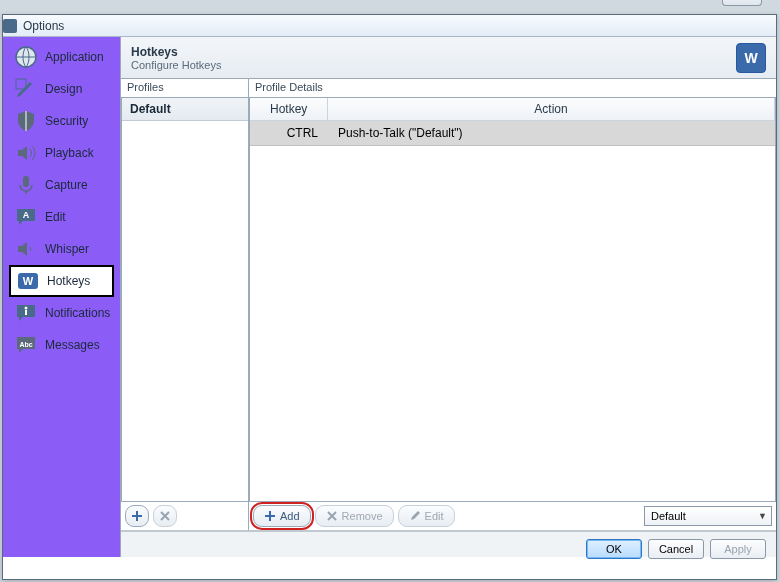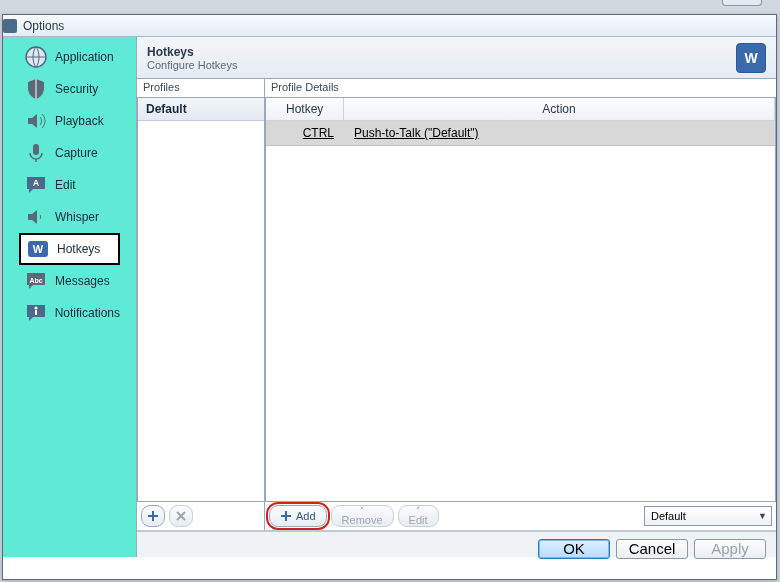--- a/index.html
+++ b/index.html
@@ -45,24 +45,24 @@
   color: #444;
   line-height: 14px;
   cursor: pointer;
 }
 
 .body {
   display: flex;
   height: 520px;
 }
 .sidebar {
-  width: 134px;
+  width: 118px;
   border-right: 1px solid #9aaabb;
-  padding: 4px 16px;
-  background: #5eead4;
+  padding: 4px 6px;
+  background: #8b5cf6;
 }
 .sb-item {
   display: flex; align-items: center;
   height: 32px;
   padding-left: 4px;
   cursor: pointer;
   gap: 6px;
 }
 .sb-item.selected {
   border: 2px solid #000;
@@ -143,21 +143,20 @@
   background: linear-gradient(#fcfdfe,#eef2f6);
   border-bottom:1px solid #cbd4de;
 }
 .dt-head div { padding:4px 20px; color:#2a3a4a; border-right:1px solid #cbd4de; }
 .dt-hk { width:78px; text-align:center; }
 .dt-ac { flex:1; text-align:center; }
 .dt-row {
   display:flex;
   background:#d8d8d8;
   border-bottom:1px solid #c0c0c0;
-  text-decoration:underline;
 }
 .dt-row .dt-hk { text-align:right; padding:5px 10px; border:none; }
 .dt-row .dt-ac { text-align:left; padding:5px 10px; border:none; }
 
 .toolbar {
   height: 28px;
   display:flex; align-items:center;
   gap:4px;
   padding: 2px 4px;
   background:#fff;
@@ -165,21 +164,21 @@
 .tbtn {
   width: 24px; height: 22px;
   border: 1px solid #9aaabb;
   background: linear-gradient(#fbfcfe,#e7edf3);
   border-radius: 9px;
   display:flex;align-items:center;justify-content:center;
   cursor:pointer;
   color:#3a5a7a;
   font-size:14px;
 }
-.tbtn.disabled { color:#a0a8b0; border-color:#c8d0d8; cursor:default;flex-direction:column; }
+.tbtn.disabled { color:#a0a8b0; border-color:#c8d0d8; cursor:default; }
 .tbtn.txt { width:auto; padding:0 10px; font-size:11px; gap:4px; }
 .tbtn.highlight { outline:2px solid #d02020; outline-offset:1px; }
 .tbtn svg { width:12px;height:12px; }
 .combo {
   margin-left:auto;
   height:20px; width:128px;
   border:1px solid #8a98aa;
   background:linear-gradient(#fff,#eef2f6);
   display:flex;align-items:center;
   padding:0 4px 0 6px;
@@ -188,25 +187,25 @@
 .combo .arrow { margin-left:auto; font-size:9px; color:#444; }
 
 .footer {
   height: 26px;
   display:flex; align-items:center; justify-content:flex-end;
   gap:6px; padding-right:10px;
   background:#f0f3f6;
   border-top:1px solid #c0c8d0;
 }
 .fbtn {
-  width:72px; height:20px;
+  width:56px; height:20px;
   border:1px solid #8a98aa;
   background:linear-gradient(#fdfdfe,#e9eef4);
   border-radius:3px;
-  font-size:15px;
+  font-size:11px;
   cursor:pointer;
   margin-top:8px;
 }
 .fbtn.primary {
   border:1px solid #2a78c8;
   background:linear-gradient(#dff0ff,#b8dcff);
   box-shadow: 0 0 0 1px #7ab8f0 inset;
 }
 .fbtn.disabled { color:#9aa4ae; }
 </style>
@@ -229,20 +228,29 @@
             <svg viewBox="0 0 24 24">
               <circle cx="12" cy="12" r="10" fill="#dfe6ee" stroke="#4a6a8a" stroke-width="1.5"></circle>
               <path d="M2 12h20M12 2c4 4 4 16 0 20M12 2c-4 4-4 16 0 20" stroke="#4a6a8a" fill="none"></path>
             </svg>
           </span>
         <span class="sb-label">Application</span>
       </div>
       <div class="sb-item">
         <span class="sb-icon">
             <svg viewBox="0 0 24 24">
+              <path d="M3 20l3-1 12-12-2-2L4 17l-1 3z" fill="#4a6a8a"></path>
+              <rect x="2" y="2" width="10" height="10" fill="none" stroke="#4a6a8a"></rect>
+            </svg>
+          </span>
+        <span class="sb-label">Design</span>
+      </div>
+      <div class="sb-item">
+        <span class="sb-icon">
+            <svg viewBox="0 0 24 24">
               <path d="M12 2l8 3v6c0 5-3 9-8 11-5-2-8-6-8-11V5l8-3z" fill="#5a6a7a"></path>
               <path d="M12 2v20" stroke="#fff" stroke-width="1"></path>
             </svg>
           </span>
         <span class="sb-label">Security</span>
       </div>
       <div class="sb-item">
         <span class="sb-icon">
             <svg viewBox="0 0 24 24">
               <path d="M4 9v6h4l5 4V5L8 9H4z" fill="#5a6a7a"></path>
@@ -279,39 +287,39 @@
         <span class="sb-label">Whisper</span>
       </div>
       <div class="sb-item selected">
         <span class="sb-icon">
             <svg viewBox="0 0 24 24">
               <rect x="2" y="4" width="20" height="16" rx="3" fill="#3a6aaa"></rect>
               <text x="12" y="16" text-anchor="middle" fill="#fff" font-size="11" font-weight="bold">W</text>
             </svg>
           </span>
         <span class="sb-label">Hotkeys</span>
-      </div>
-      <div class="sb-item">
-        <span class="sb-icon">
-            <svg viewBox="0 0 24 24">
-              <path d="M3 4h18v12H9l-4 4v-4H3z" fill="#5a6a7a"></path>
-              <text x="12" y="14" text-anchor="middle" fill="#fff" font-size="7" font-weight="bold">Abc</text>
-            </svg>
-          </span>
-        <span class="sb-label">Messages</span>
       </div>
       <div class="sb-item">
         <span class="sb-icon">
             <svg viewBox="0 0 24 24">
               <path d="M3 4h18v12H9l-4 4v-4H3z" fill="#4a6a8a"></path>
               <circle cx="12" cy="7" r="1.5" fill="#fff"></circle>
               <rect x="11" y="9" width="2" height="5" fill="#fff"></rect>
             </svg>
           </span>
         <span class="sb-label">Notifications</span>
+      </div>
+      <div class="sb-item">
+        <span class="sb-icon">
+            <svg viewBox="0 0 24 24">
+              <path d="M3 4h18v12H9l-4 4v-4H3z" fill="#5a6a7a"></path>
+              <text x="12" y="14" text-anchor="middle" fill="#fff" font-size="7" font-weight="bold">Abc</text>
+            </svg>
+          </span>
+        <span class="sb-label">Messages</span>
       </div>
     </div>
 
     <div class="main">
       <div class="header">
         <div>
           <div class="ht">Hotkeys</div>
           <div class="hs">Configure Hotkeys</div>
         </div>
         <div class="hicon">W</div>

